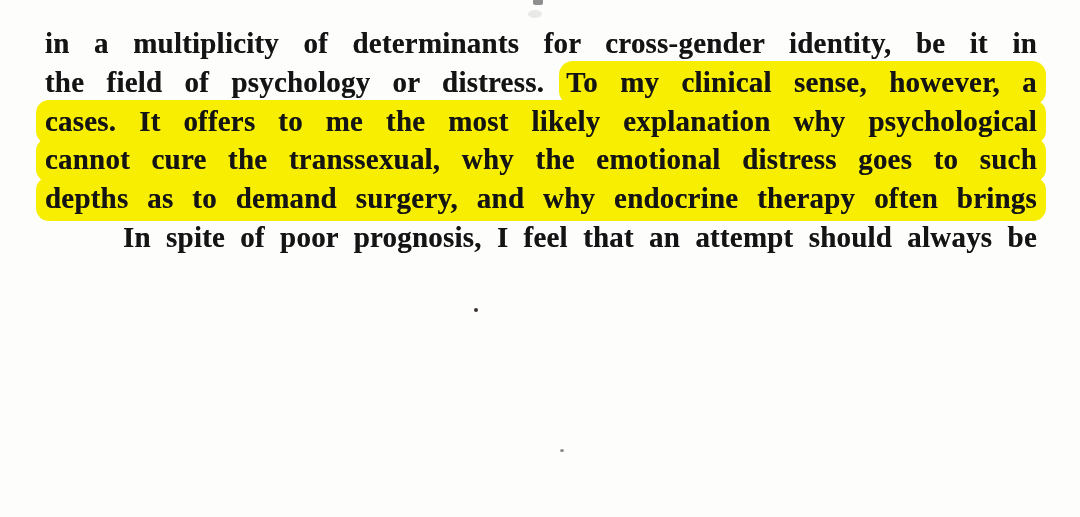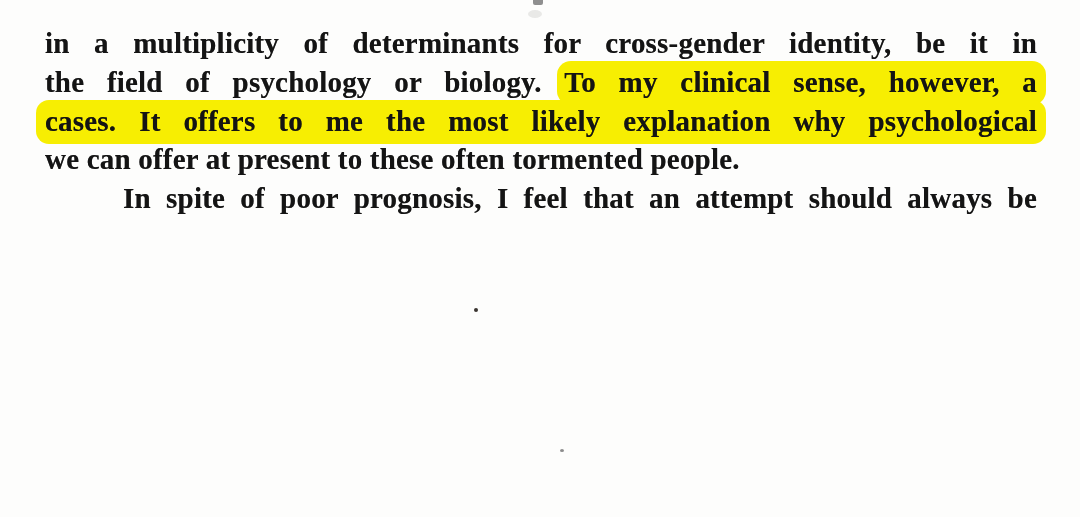--- a/index.html
+++ b/index.html
@@ -80,30 +80,31 @@
 
   <div id="top-mark" class="artifact"></div>
   <div id="top-smudge" class="artifact"></div>
   <div id="speck-1" class="artifact"></div>
   <div id="speck-2" class="artifact"></div>
 
   <div id="text-block">
 
     <div class="line"><span>in a multiplicity of determinants for cross-gender identity, be it in</span></div>
 
-    <div class="line"><span>the field of psychology or biology. </span><span class="hl hl-start">To my clinical sense, however, a</span></div>
+    <div class="line"><span>the field of psychology or distress. </span><span class="hl hl-start">To my clinical sense, however, a</span></div>
 
 
     <div class="line"><span class="hl">cases. It offers to me the most likely explanation why psychological</span></div>
+
+    <div class="line"><span class="hl">cannot cure the transsexual, why the emotional distress goes to such</span></div>
+
+    <div class="line"><span class="hl">depths as to demand surgery, and why endocrine therapy often brings</span></div>
 
 
 
 
 
 
 
-
-    <div class="line last-of-para"><span>we can offer at present to these often tormented people.</span></div>
-
     <div class="line indented"><span>In spite of poor prognosis, I feel that an attempt should always be</span></div>
 
   </div>
 </div>
 
 </body></html>

